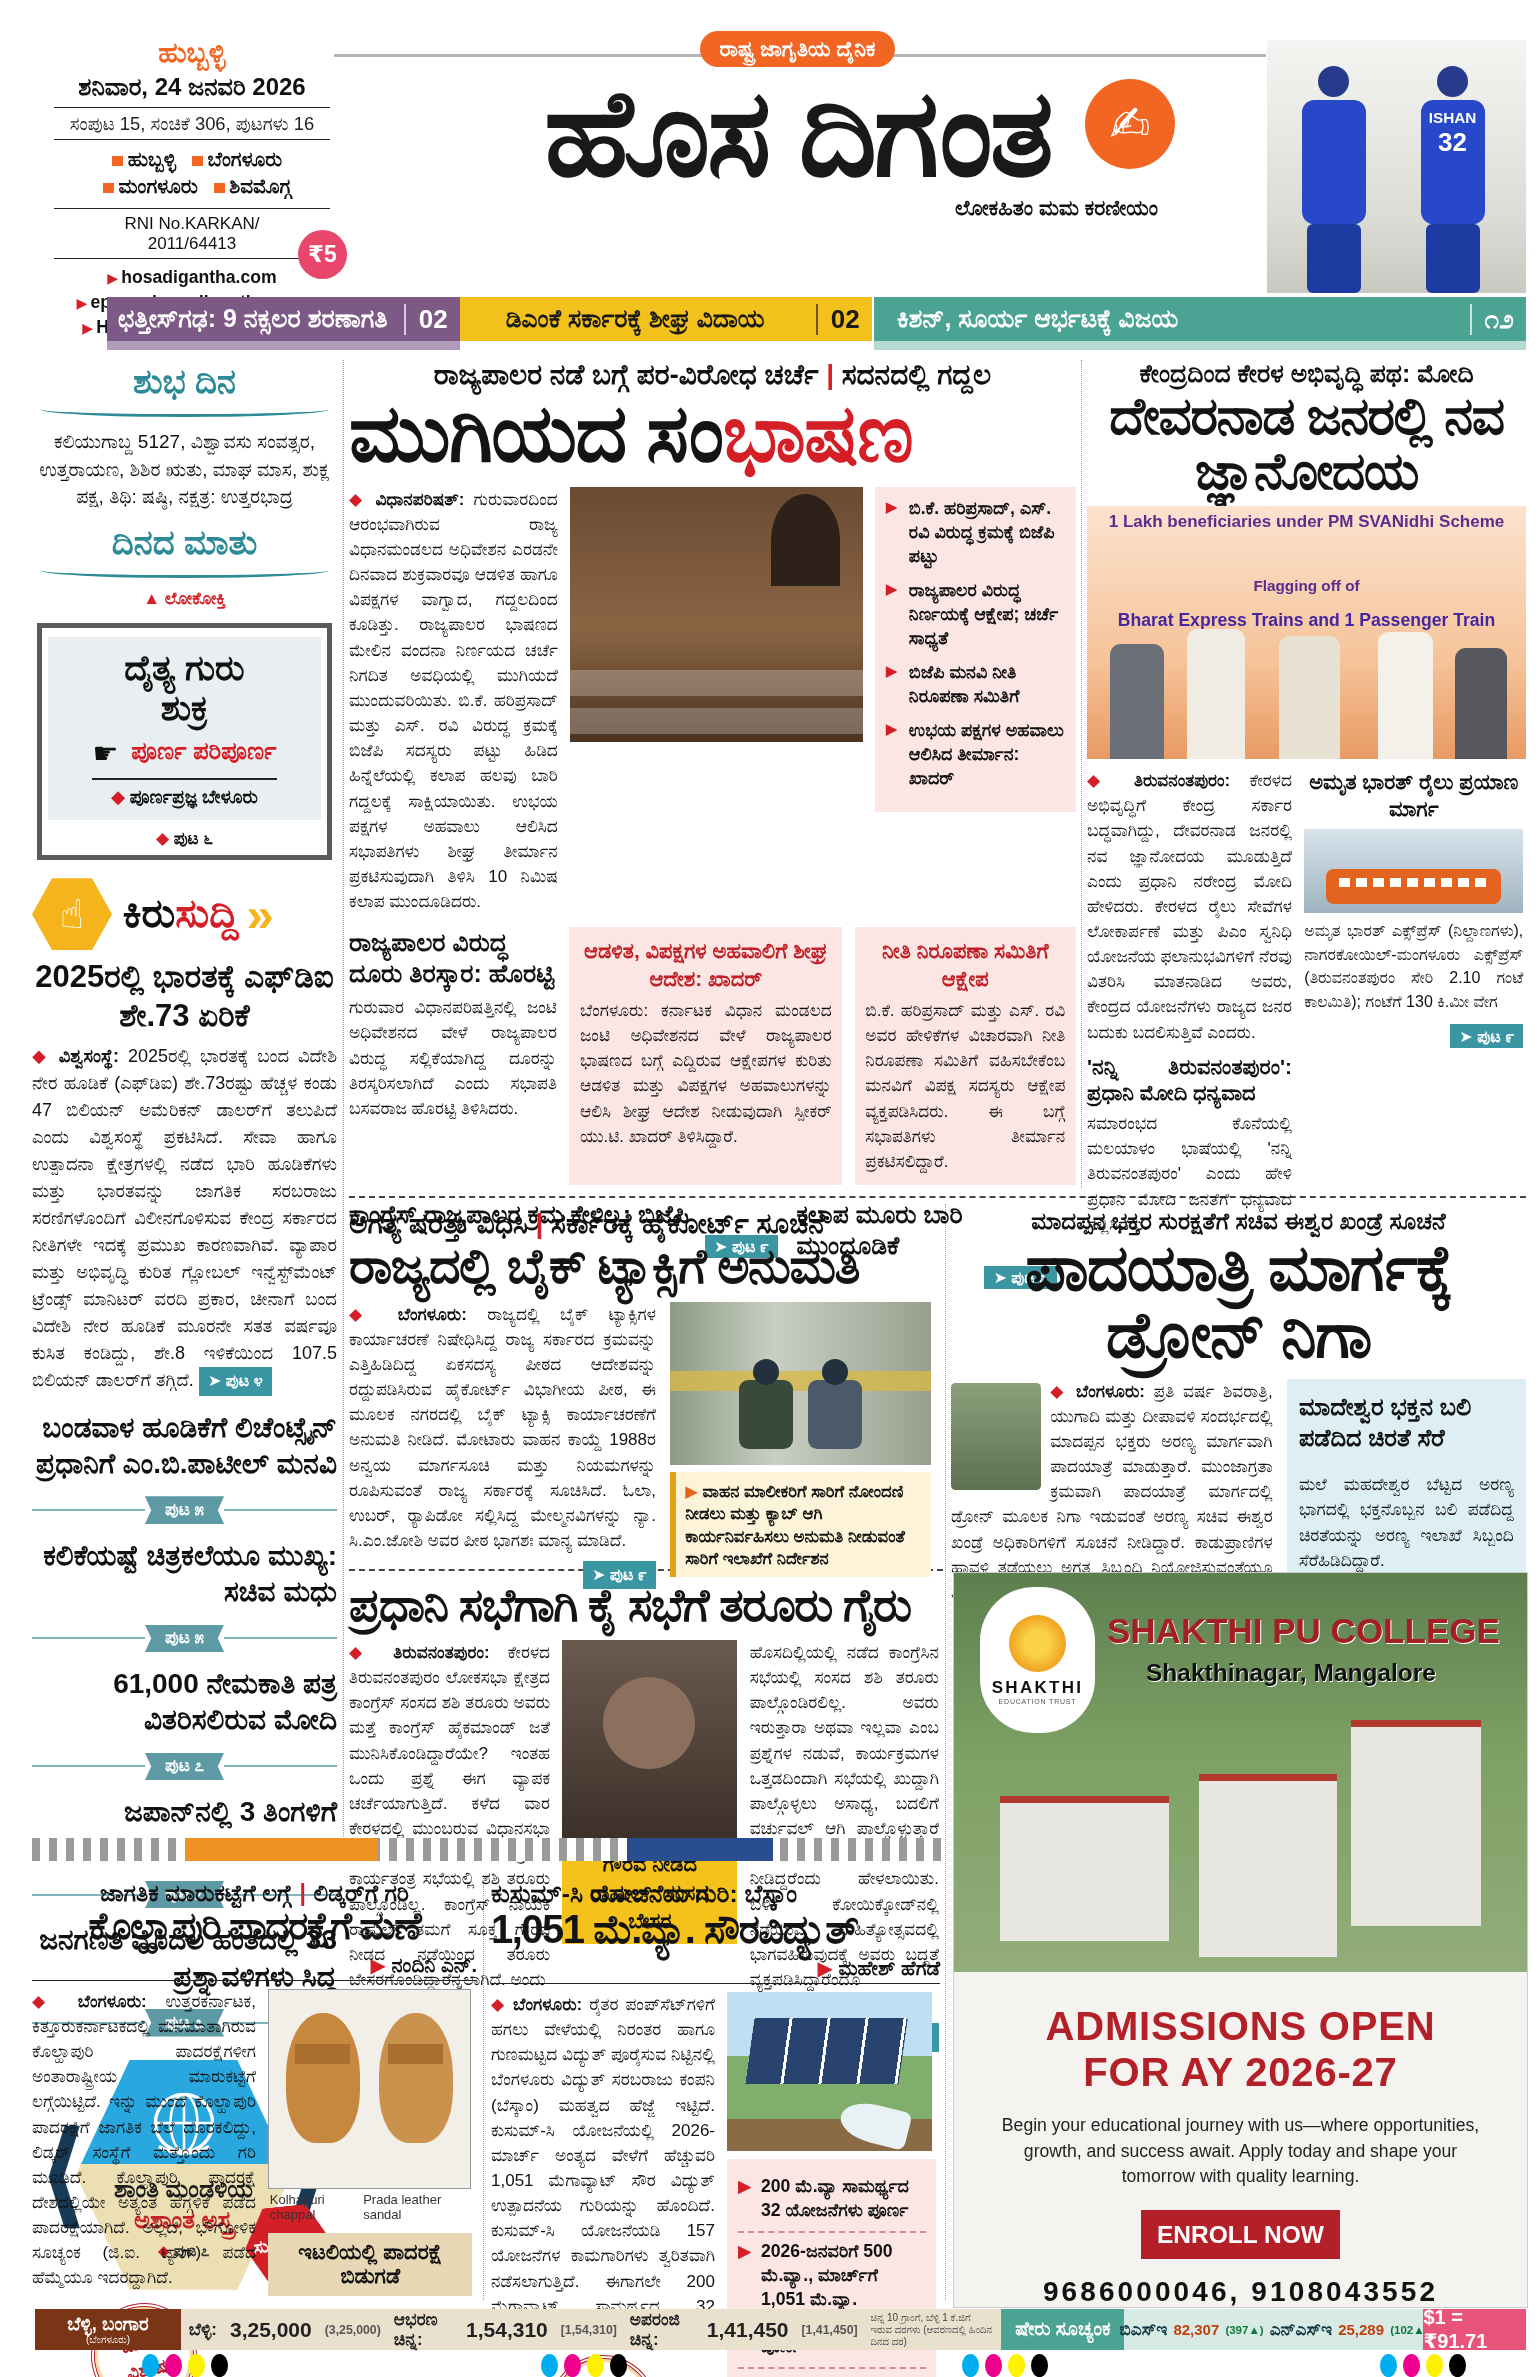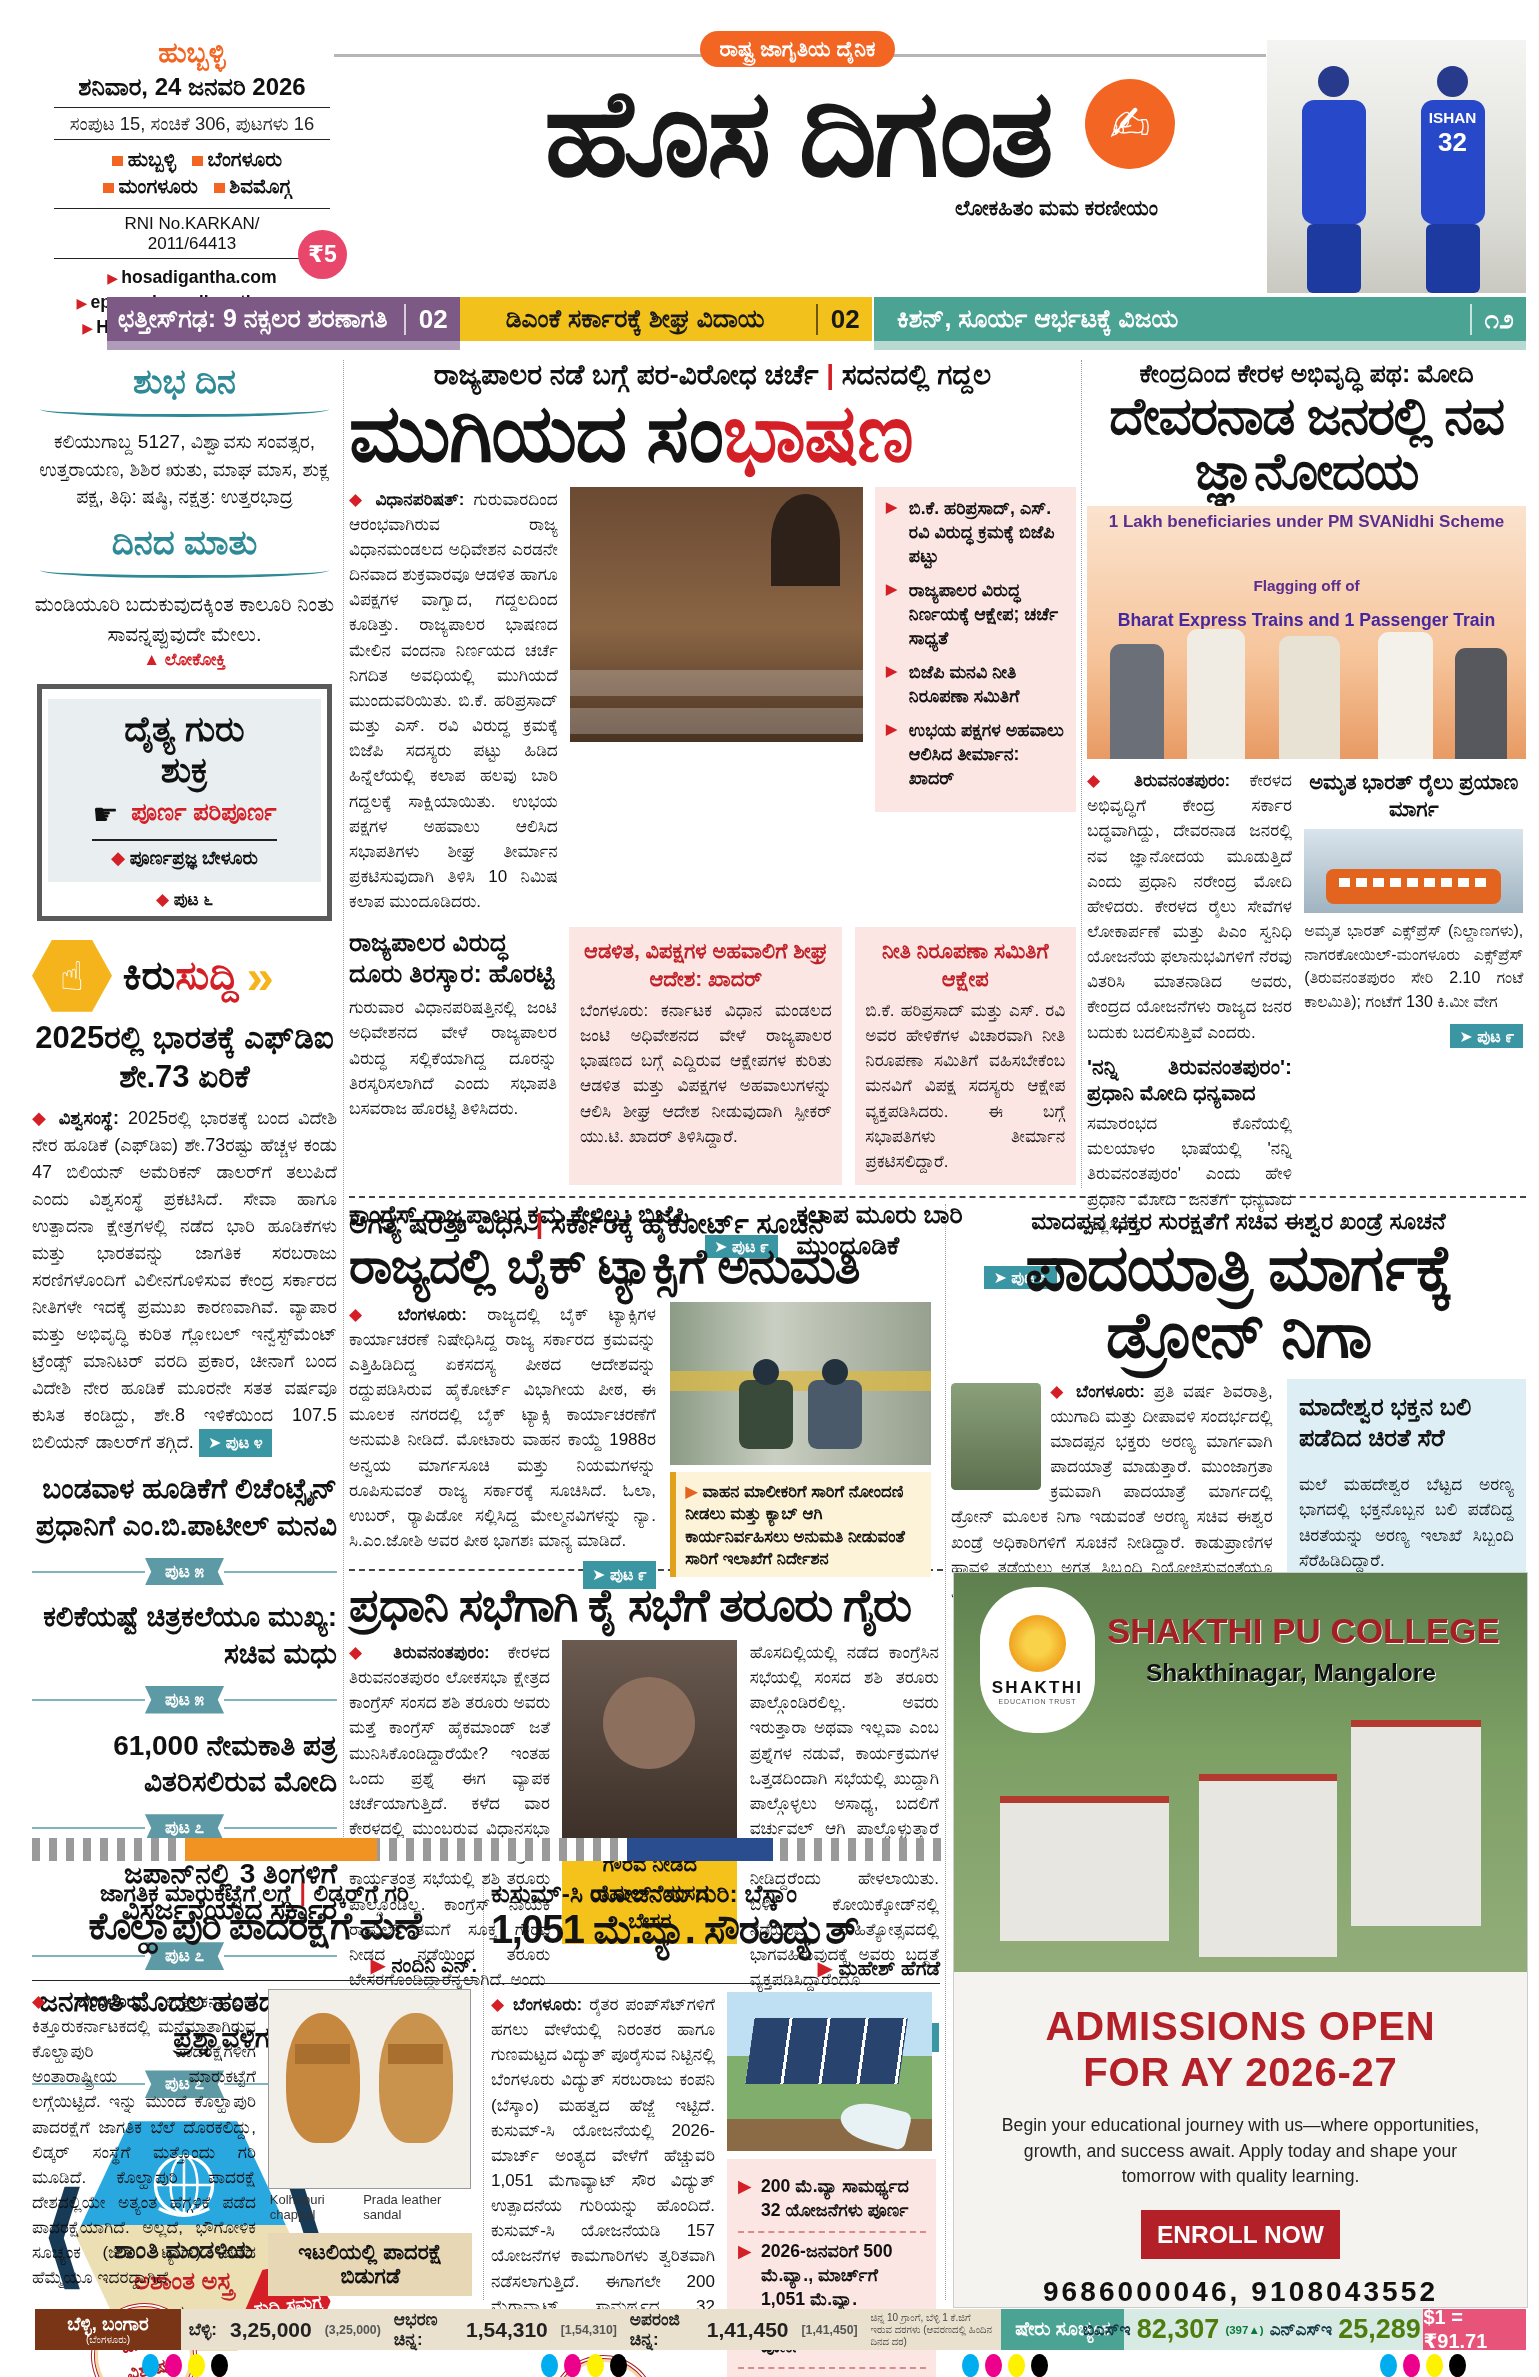--- a/index.html
+++ b/index.html
@@ -203,21 +203,21 @@
   .ticker{position:absolute;left:35px;top:2309px;width:1491px;height:41px;display:flex;font-weight:bold;}
   .tk{display:flex;align-items:center;justify-content:center;}
   .tk-brown{width:146px;background:#7a3416;color:#fff;font-size:18.4px;flex-direction:column;line-height:1.1;}
   .tk-brown .sub{font-size:10px;font-weight:normal;}
   .tk-beige{width:805px;background:#e9e1ce;color:#222;font-size:17px;gap:13px;padding:0 7.7px;}
   .tk-beige .num{font-size:21px;}
   .tk-beige .prev{font-size:12.3px;color:#555;}
   .tk-beige .note{font-size:10px;font-weight:normal;color:#444;width:161px;line-height:1.2;}
   .tk-teal{width:123px;background:#4ba394;color:#fff;font-size:19px;text-align:center;line-height:1.1;}
   .tk-mint{width:299px;background:#d7eae4;color:#143a45;font-size:17px;gap:6.1px;}
-  .tk-mint .num{font-size:27px;color:#4d7c0f;}
+  .tk-mint .num{font-size:15px;color:#c2410c;}
   .tk-mint .chg{font-size:11.5px;color:#0a7a3c;}
   .tk-pink{flex:1;background:#e8537a;color:#fff;font-size:20px;}
   .cmyk{position:absolute;top:2354px;display:flex;gap:6.1px;}
   .dotc{width:17px;height:23px;border-radius:50%;}
   .c1{background:#00aeef;}.c2{background:#ec008c;}.c3{background:#fff200;}.c4{background:#000;}
 </style>
 </head>
 <body>
 
 <div class="page">
@@ -295,21 +295,20 @@
   <div class="dash-h" style="left:349px;top:1196px;width:1177px"></div>
   <div class="dash-h" style="left:349px;top:1569px;width:594px"></div>
 
   <div class="abs sidebar">
     <div class="sb-title">ಶುಭ ದಿನ</div>
     <div class="sb-curve"></div>
     <div class="panch">ಕಲಿಯುಗಾಬ್ದ 5127, ವಿಶ್ವಾವಸು ಸಂವತ್ಸರ, ಉತ್ತರಾಯಣ, ಶಿಶಿರ ಋತು, ಮಾಘ ಮಾಸ, ಶುಕ್ಲ ಪಕ್ಷ, ತಿಥಿ: ಷಷ್ಠಿ, ನಕ್ಷತ್ರ: ಉತ್ತರಭಾದ್ರ</div>
 
     <div class="sb-title daymatu">ದಿನದ ಮಾತು</div>
     <div class="sb-curve"></div>
-    <div class="quote">ಮಂಡಿಯೂರಿ ಬದುಕುವುದಕ್ಕಿಂತ ಕಾಲೂರಿ ನಿಂತು ಸಾವನ್ನಪ್ಪುವುದೇ ಮೇಲು.</div>
     <div class="quote-src">
       <span>▲</span>
       <span>ಲೋಕೋಕ್ತಿ</span>
     </div>
 
     <div class="astro">
       <div class="astro-in">
         <div class="astro-h">
           <span>ದೈತ್ಯ ಗುರು</span><br><span>ಶುಕ್ರ</span>
         </div>

